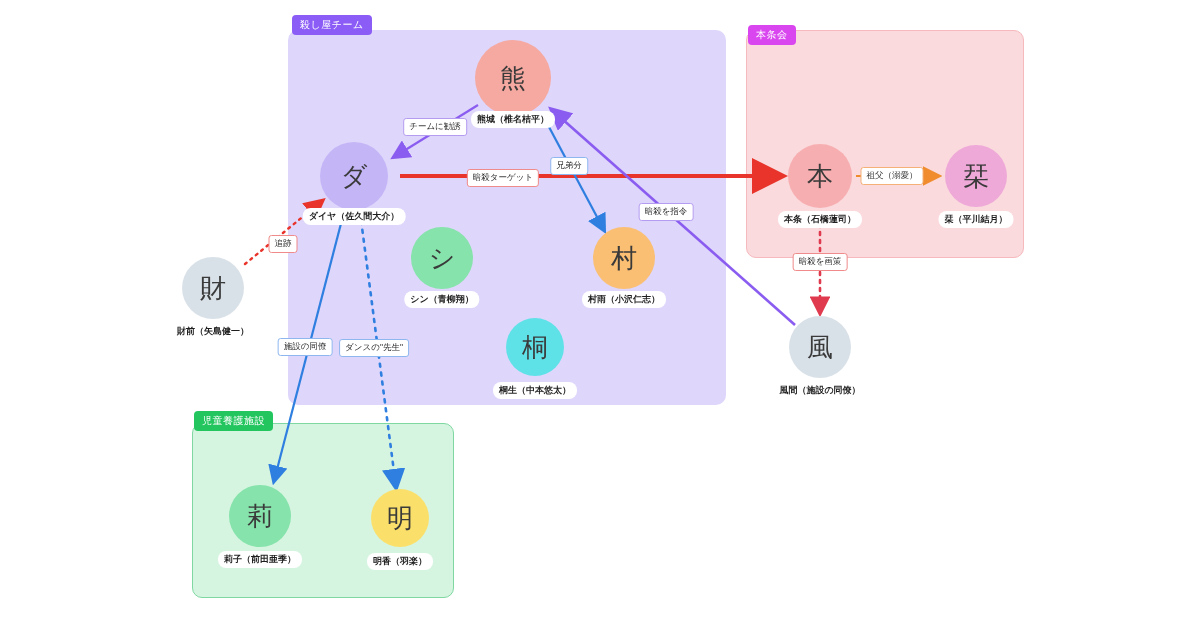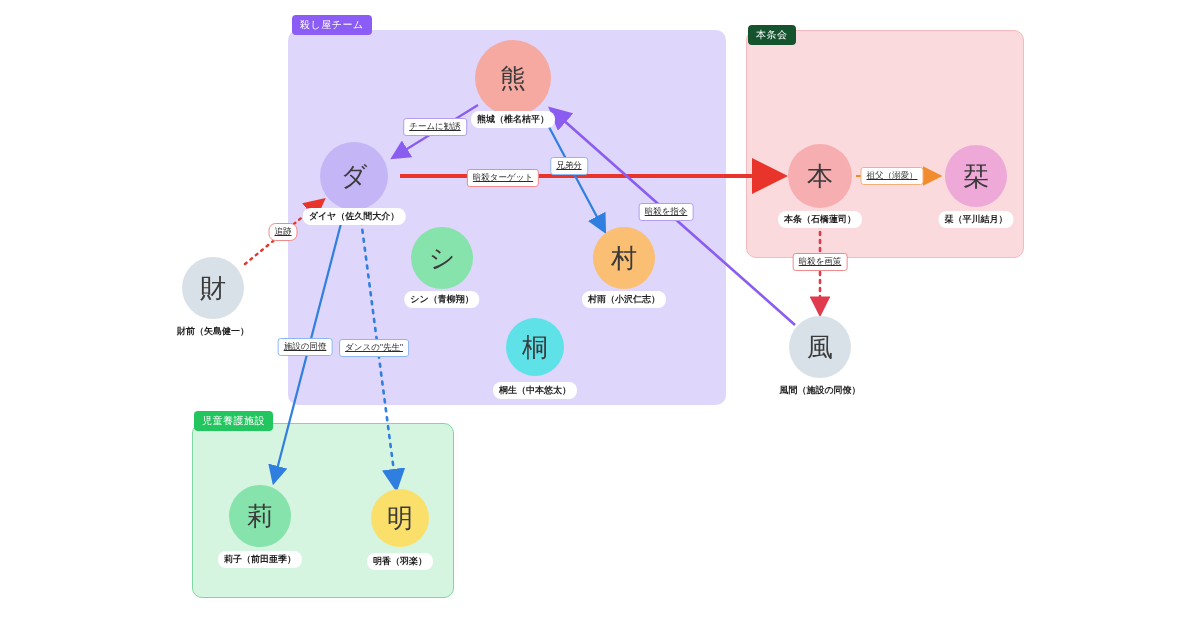--- a/index.html
+++ b/index.html
@@ -14,40 +14,39 @@
   
   .group{position:absolute;border-radius:10px;box-sizing:border-box;}
   .group-label{
     position:absolute;font-size:10px;color:#fff;font-weight:normal;
     padding:3px 8px;border-radius:4px;white-space:nowrap;letter-spacing:.5px;
   }
   #grp-killer{left:288px;top:30px;width:438px;height:375px;background:#ded6fb;}
   #lbl-killer{left:292px;top:15px;background:#8b5cf6;}
   #grp-honjo{left:746px;top:30px;width:278px;height:228px;background:#fadadd;
              border:1px solid #f6b9bd;}
-  #lbl-honjo{left:748px;top:25px;background:#14532d;}
+  #lbl-honjo{left:748px;top:25px;background:#d946ef;}
   #grp-home{left:192px;top:423px;width:262px;height:175px;background:#d6f5e0;
             border:1px solid #7fd8a2;}
   #lbl-home{left:194px;top:411px;background:#22c55e;}
 
   
   .node{position:absolute;border-radius:50%;display:flex;align-items:center;
         justify-content:center;font-size:26px;color:#3a3a3a;font-weight:500;}
   .node-cap{
     position:absolute;font-size:9px;color:#1f1f1f;background:#fff;
     border-radius:8px;padding:2px 6px;white-space:nowrap;
     transform:translateX(-50%);font-weight:bold;
   }
 
   
   .elabel{
     position:absolute;font-size:8.5px;background:#fff;border-radius:3px;
     padding:2px 5px;white-space:nowrap;transform:translate(-50%,-50%);
     color:#2b2b2b;
-    text-decoration:underline;
   }
   .el-red{border:1px solid #f08b8b;}
   .el-blue{border:1px solid #8fb7ef;}
   .el-purple{border:1px solid #b49cf0;}
   .el-orange{border:1px solid #f3b178;}
 </style>
 </head>
 <body>
 
 <div id="stage">
@@ -124,18 +123,18 @@
       <div class="node-cap" style="left: 400px; top: 553px;">明香（羽楽）</div>
     </div>
 
   <div id="elabel-layer">
       <div class="elabel el-purple" style="left: 435px; top: 127px;">チームに勧誘</div>
       <div class="elabel el-red" style="left: 503px; top: 178px;">暗殺ターゲット</div>
       <div class="elabel el-blue" style="left: 569px; top: 166px;">兄弟分</div>
       <div class="elabel el-purple" style="left: 666px; top: 212px;">暗殺を指令</div>
       <div class="elabel el-orange" style="left: 892px; top: 176px;">祖父（溺愛）</div>
       <div class="elabel el-red" style="left: 820px; top: 262px;">暗殺を画策</div>
-      <div class="elabel el-red" style="left: 283px; top: 232px; border-radius: 7px;">追跡</div>
+      <div class="elabel el-red" style="left: 283px; top: 244px;">追跡</div>
       <div class="elabel el-blue" style="left: 305px; top: 347px;">施設の同僚</div>
       <div class="elabel el-blue" style="left: 374px; top: 348px;">ダンスの"先生"</div>
     </div>
 
 </div>
 
 </body></html>

